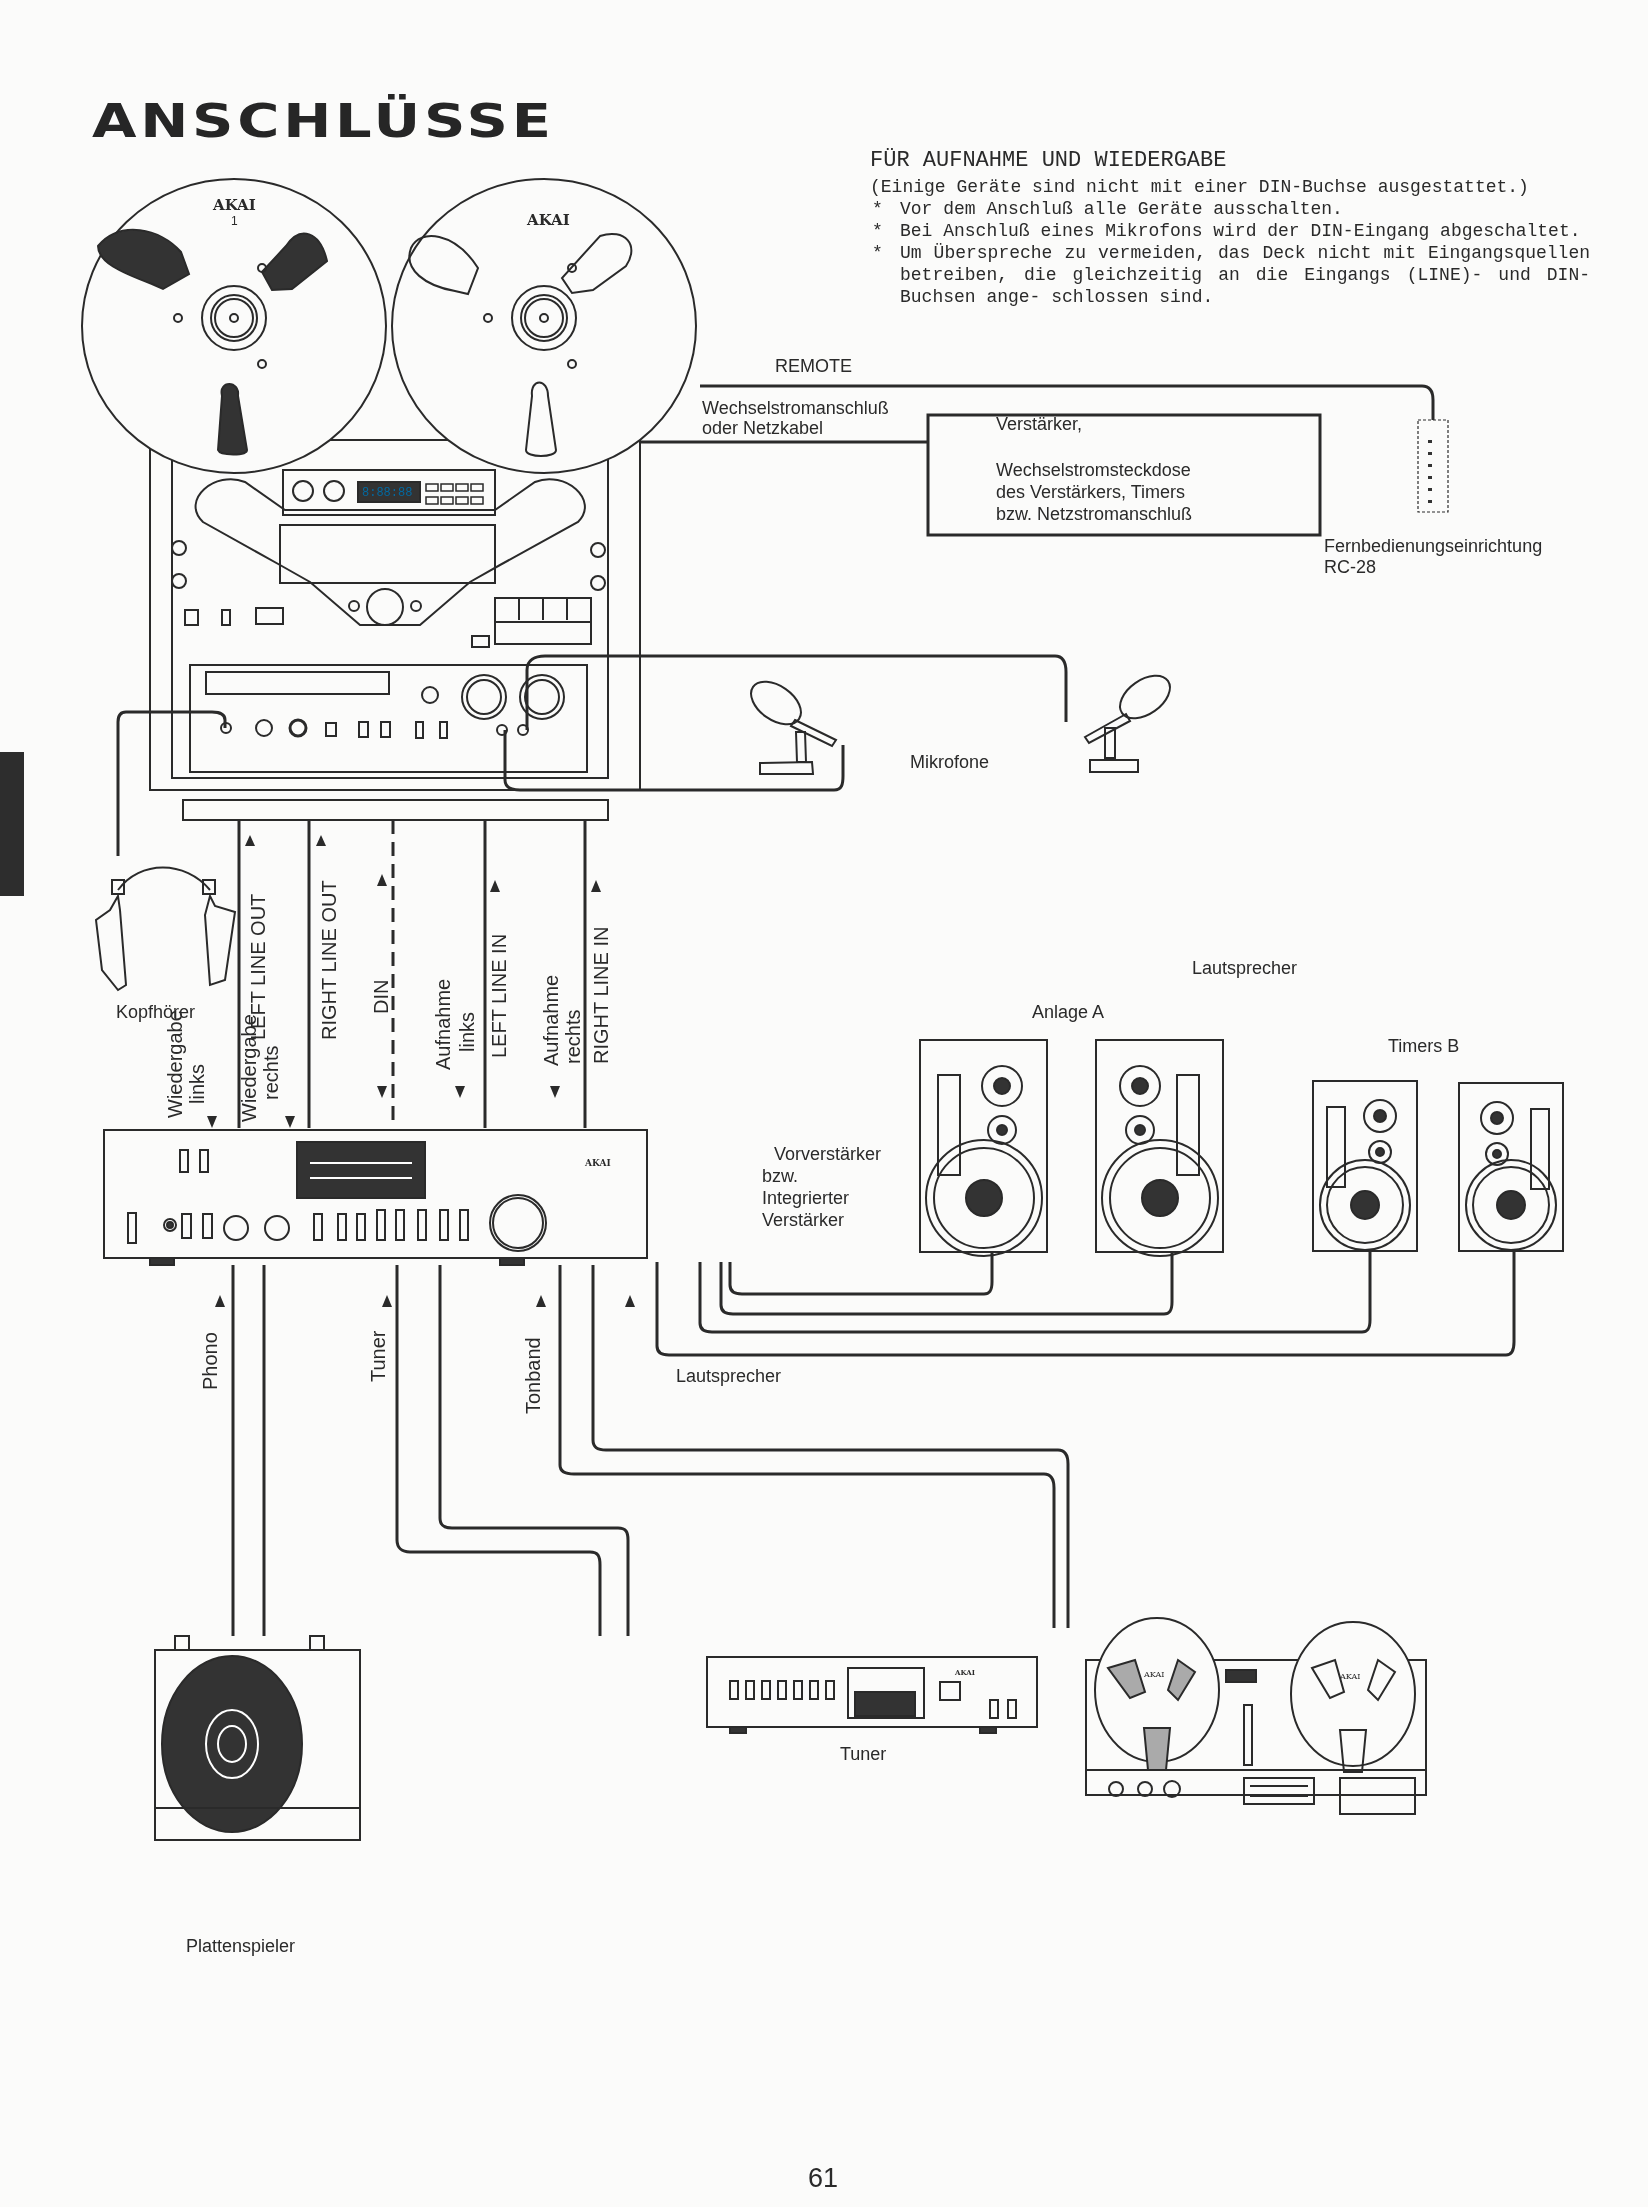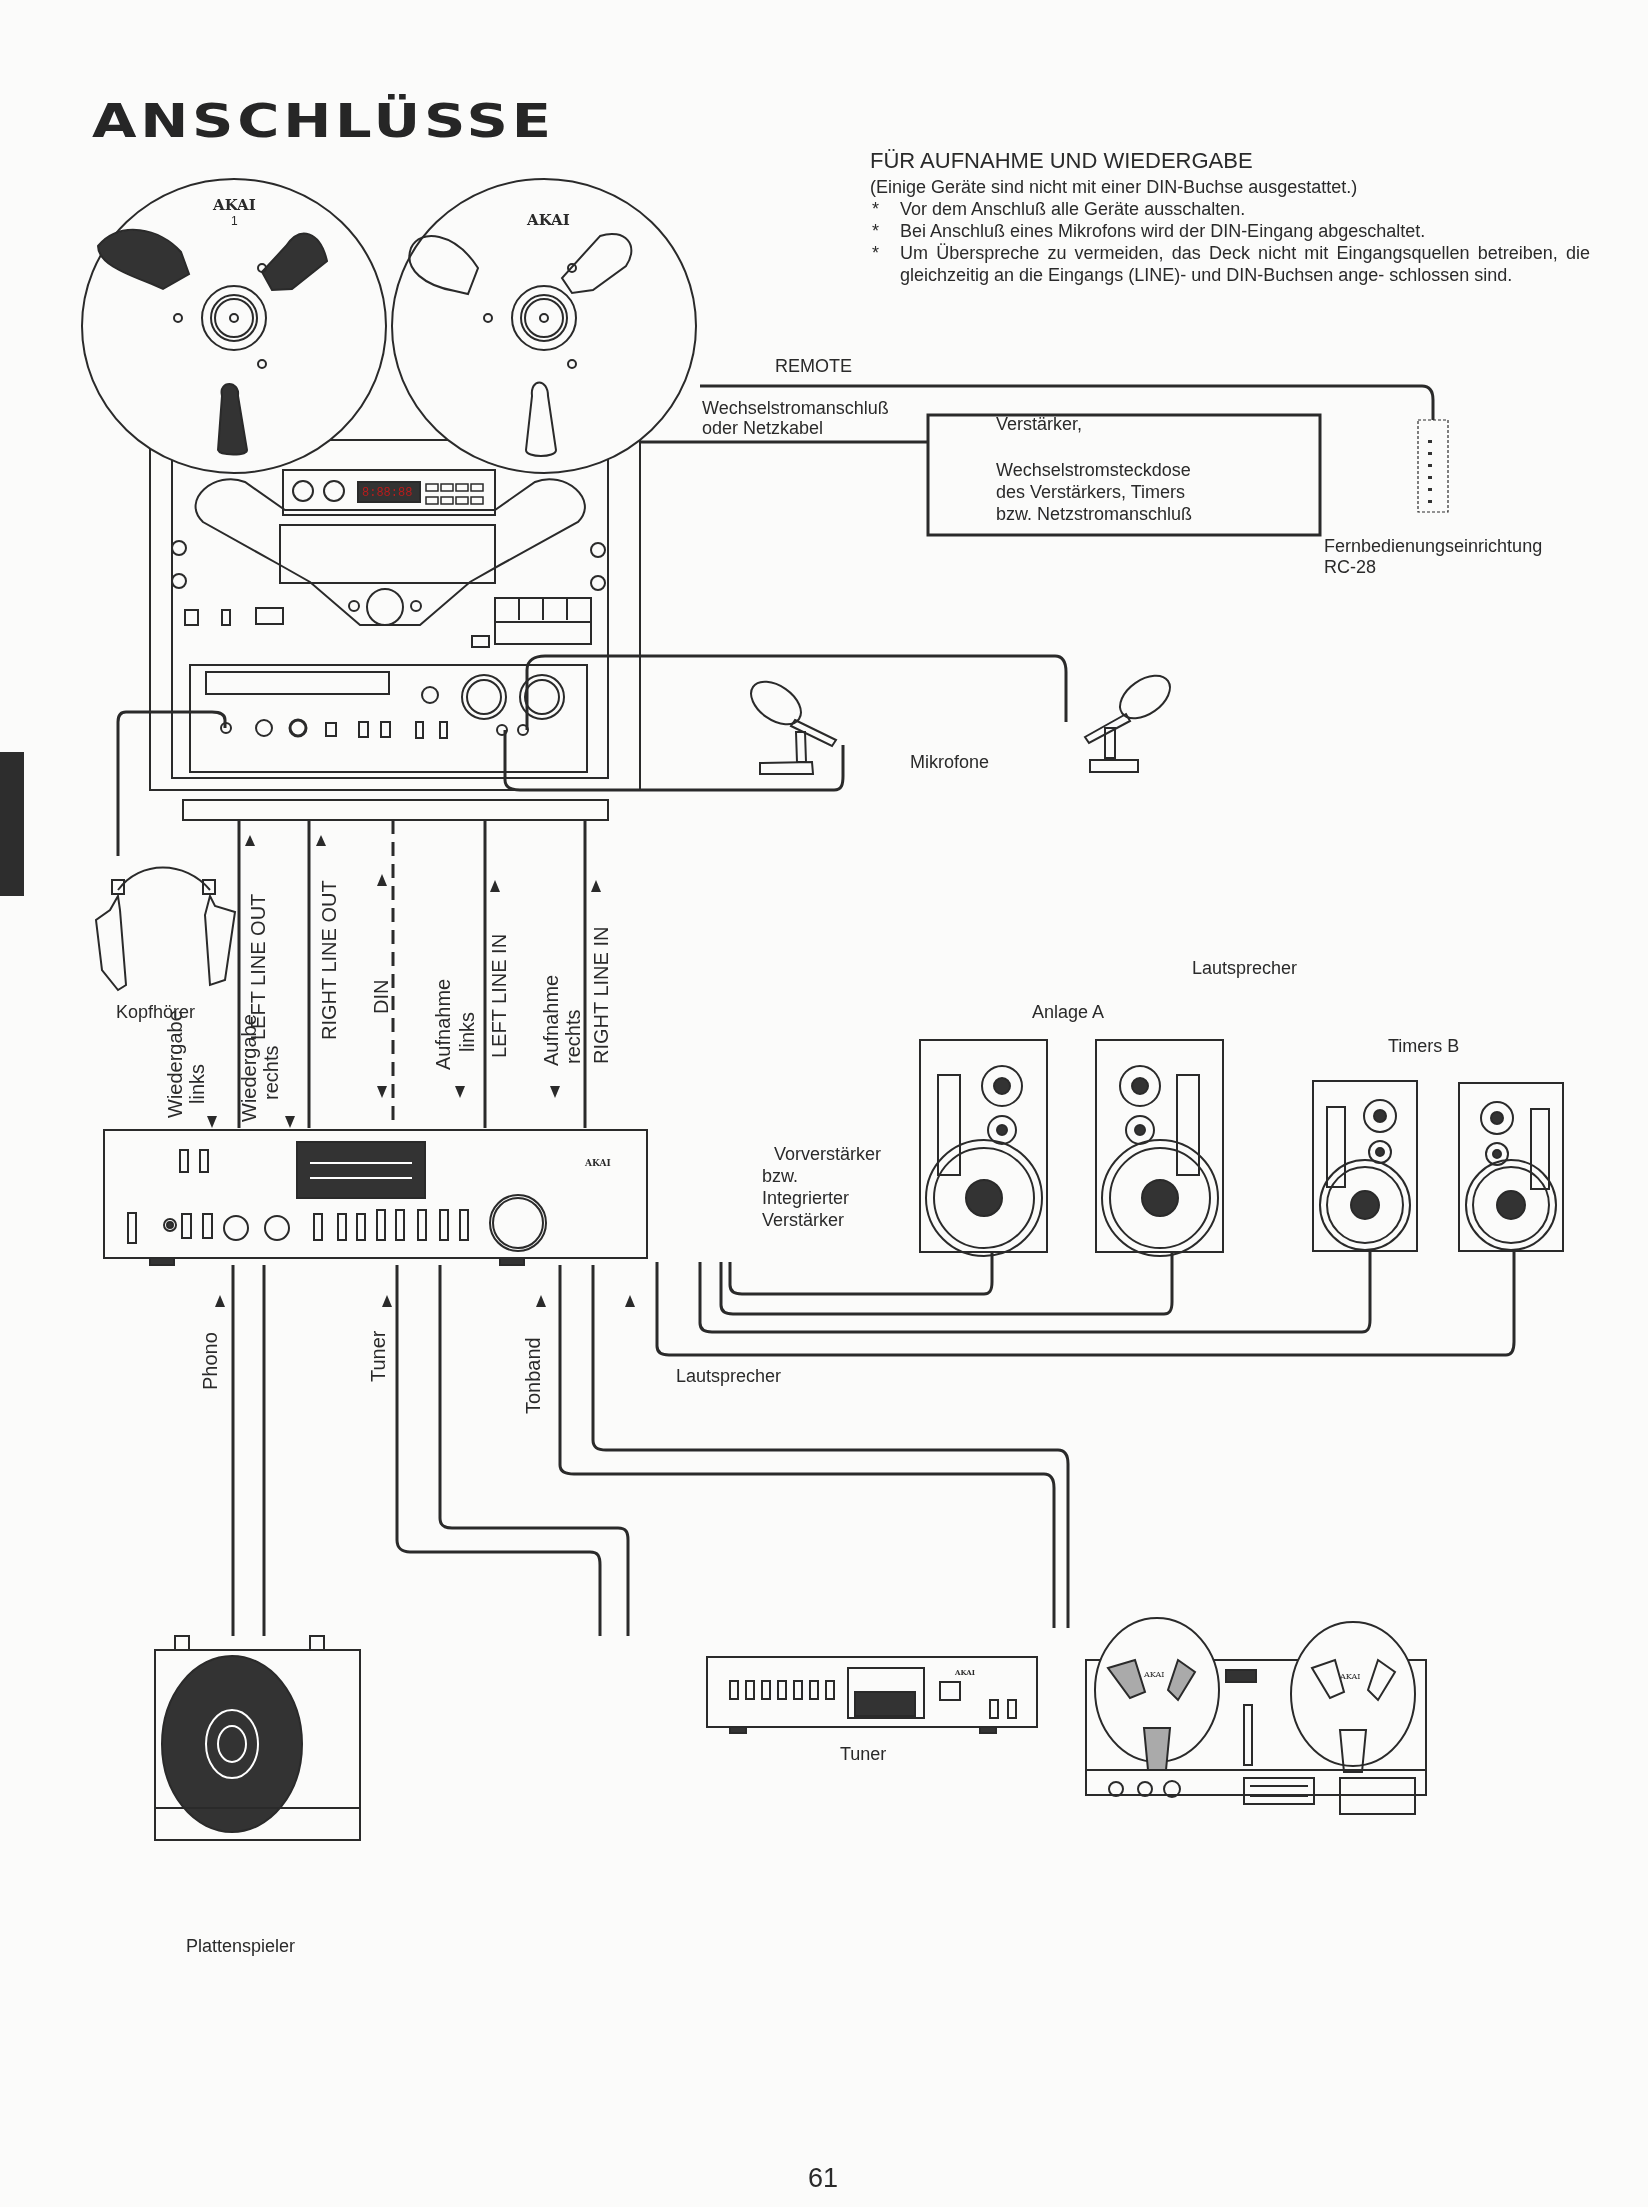--- a/index.html
+++ b/index.html
@@ -1,20 +1,20 @@
 <!DOCTYPE html>
 <html><head>
 <meta charset="utf-8">
 <style>
   html,body{margin:0;padding:0;background:#fbfbfa;}
   body{width:1648px;height:2207px;position:relative;overflow:hidden;font-family:"Liberation Sans","DejaVu Sans",sans-serif;color:#2a2a2a;}
   .abs{position:absolute;}
   svg#diagram{position:absolute;left:0;top:0;width:1648px;height:2207px;}
   .title{left:92px;top:94px;font-family:"DejaVu Sans",sans-serif;font-weight:bold;font-size:46px;letter-spacing:3px;color:#262626;transform:scaleX(1.25);transform-origin:left top;}
-  .notes{left:870px;top:150px;width:720px;font-size:18px;line-height:22px;}
+  .notes{left:870px;top:150px;width:720px;font-size:18px;line-height:22px;font-family:Liberation Mono, monospace;}
   .notes h2{margin:0 0 4px 0;font-size:22px;font-weight:normal;}
   .notes p{margin:0;}
   .notes ul{margin:0;padding:0;list-style:none;}
   .notes li{position:relative;padding-left:30px;text-align:justify;}
   .notes li .star{position:absolute;left:2px;top:0;}
   .lbl{font-size:18px;line-height:21px;white-space:nowrap;}
   .vlbl{font-size:20px;white-space:nowrap;transform:rotate(-90deg);transform-origin:left top;line-height:22px;}
   .tab{left:0;top:752px;width:24px;height:144px;background:#2d2d2d;}
   .pagenum{left:808px;top:2163px;font-size:27px;}
 </style>
@@ -333,21 +333,21 @@
   <ul>
     <li><span class="star">*</span><span>Vor dem Anschluß alle Geräte ausschalten.</span></li>
     <li><span class="star">*</span><span>Bei Anschluß eines Mikrofons wird der DIN-Eingang abgeschaltet.</span></li>
     <li><span class="star">*</span><span>Um Überspreche zu vermeiden, das Deck nicht mit Eingangsquellen betreiben, die gleichzeitig an die Eingangs (LINE)- und DIN-Buchsen ange- schlossen sind.</span></li>
   </ul>
 </div>
 
 <div class="abs lbl" style="left:213px;top:195px;font-family:'DejaVu Serif',serif;font-weight:bold;font-size:15px;">AKAI</div>
 <div class="abs lbl" style="left:231px;top:211px;font-size:12px;">1</div>
 <div class="abs lbl" style="left:527px;top:210px;font-family:'DejaVu Serif',serif;font-weight:bold;font-size:15px;">AKAI</div>
-<div class="abs lbl" style="left:362px;top:483px;font-family:'Liberation Mono',monospace;font-size:12px;color:#b91c1c;">8:88:88</div>
+<div class="abs lbl" style="left:362px;top:483px;font-family:'Liberation Mono',monospace;font-size:12px;color:#0369a1;">8:88:88</div>
 
 <div class="abs lbl" style="left:775px;top:356px;">REMOTE</div>
 <div class="abs lbl" style="left:702px;top:398px;">Wechselstromanschluß</div>
 <div class="abs lbl" style="left:702px;top:418px;">oder Netzkabel</div>
 <div class="abs lbl" style="left:996px;top:414px;">Verstärker,</div>
 <div class="abs lbl" style="left:996px;top:460px;">Wechselstromsteckdose</div>
 <div class="abs lbl" style="left:996px;top:482px;">des Verstärkers, Timers</div>
 <div class="abs lbl" style="left:996px;top:504px;">bzw. Netzstromanschluß</div>
 <div class="abs lbl" style="left:1324px;top:536px;">Fernbedienungseinrichtung</div>
 <div class="abs lbl" style="left:1324px;top:557px;">RC-28</div>

